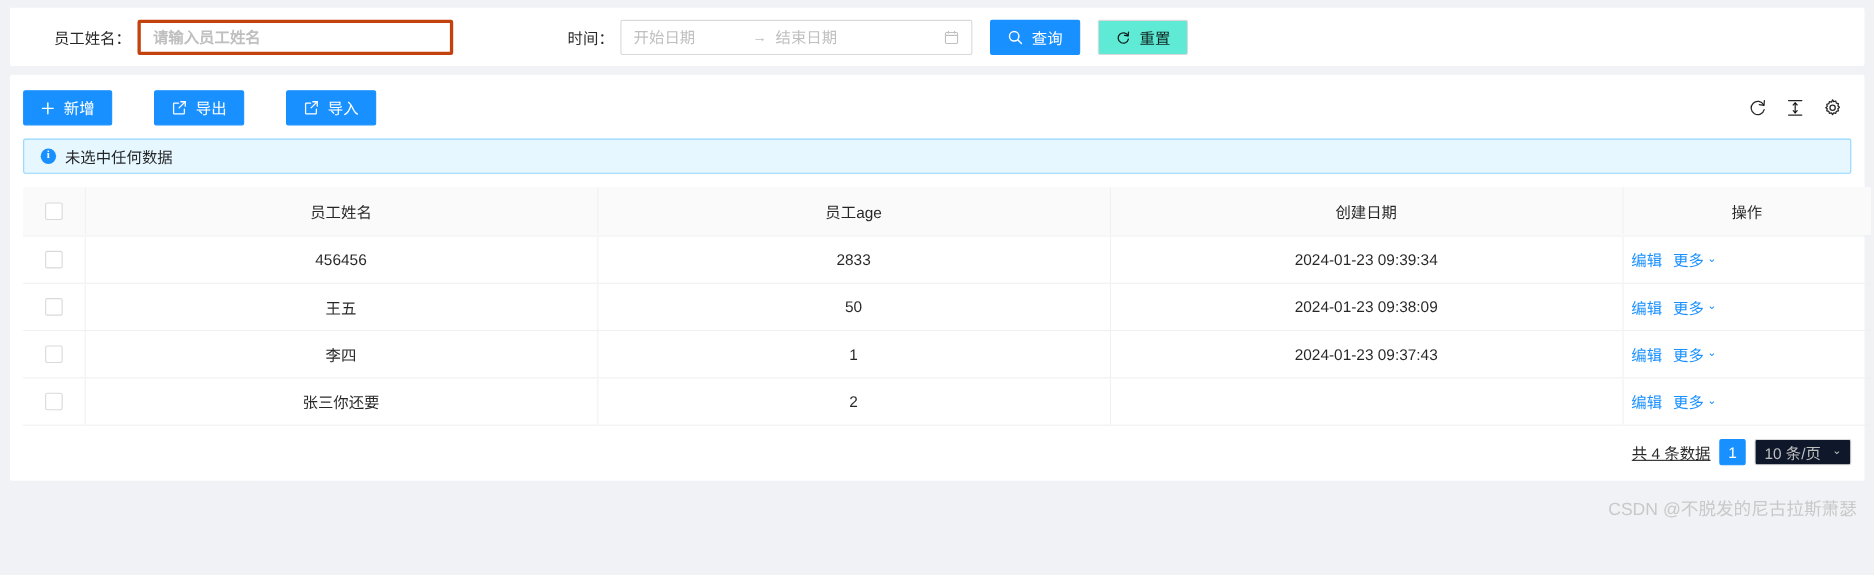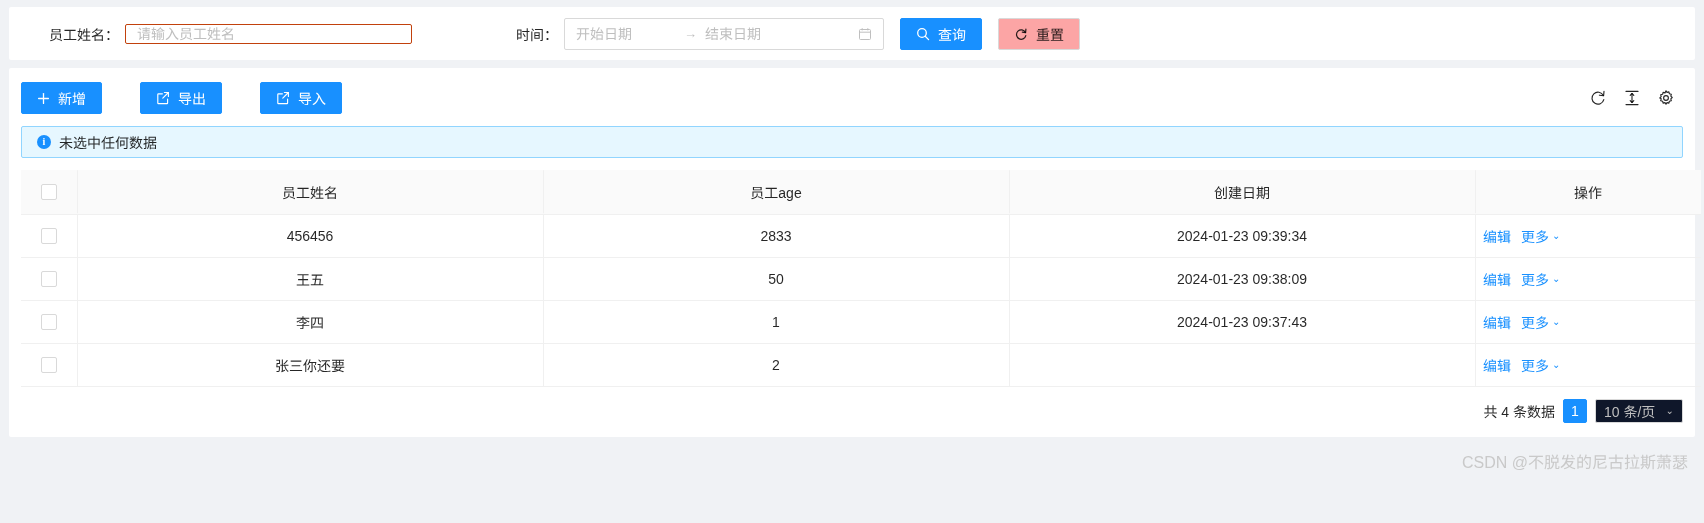--- a/index.html
+++ b/index.html
@@ -28,29 +28,30 @@
   }
   .field-group { display: flex; align-items: center; }
   .field-label {
     font-size: 14px;
     color: #000000d9;
     white-space: nowrap;
     margin-right: 6px;
   }
   .text-input {
     width: 287px;
-    height: 20px;
-    border: 1px solid #c2410c;
+    height: 32px;
+    border: 3px solid #c2410c;
     border-radius: 2px;
     padding: 0 11px;
     font-size: 14px;
     font-family: inherit;
     color: #000000d9;
     background: #fff;
     outline: none;
+    font-weight: bold;
   }
   .text-input::placeholder { color: #bfbfbf; }
 
   .date-range {
     width: 320px;
     height: 32px;
     border: 1px solid #d9d9d9;
     border-radius: 2px;
     display: flex;
     align-items: center;
@@ -82,21 +83,21 @@
     justify-content: center;
     gap: 8px;
     font-size: 14px;
     font-family: inherit;
     cursor: pointer;
     padding: 0 15px;
     border: 1px solid transparent;
     white-space: nowrap;
   }
   .btn-primary { background: #1890ff; border-color: #1890ff; color: #fff; }
-  .btn-default { background: #fca5a5; border-color: #d9d9d9; color: #000000d9; }
+  .btn-default { background: #5eead4; border-color: #d9d9d9; color: #000000d9; }
   .btn-search { margin-left: 16px; align-items: center; }
   .btn-reset { margin-left: 16px; }
 
   
   .table-card {
     background: #fff;
     margin: 8px 9px 0 9px;
     border-radius: 2px;
     padding: 0;
   }
@@ -212,21 +213,21 @@
   
   .pagination {
     display: flex;
     align-items: center;
     justify-content: flex-end;
     gap: 8px;
     padding: 12px 12px 14px 12px;
     font-size: 14px;
     color: #000000d9;
   }
-  .total-text { color: #000000d9; }
+  .total-text { color: #000000d9; text-decoration: underline; }
   .page-num {
     min-width: 24px; height: 24px;
     background: #1890ff;
     color: #fff;
     border: 1px solid #1890ff;
     border-radius: 2px;
     display: inline-flex;
     align-items: center;
     justify-content: center;
     font-size: 14px;

